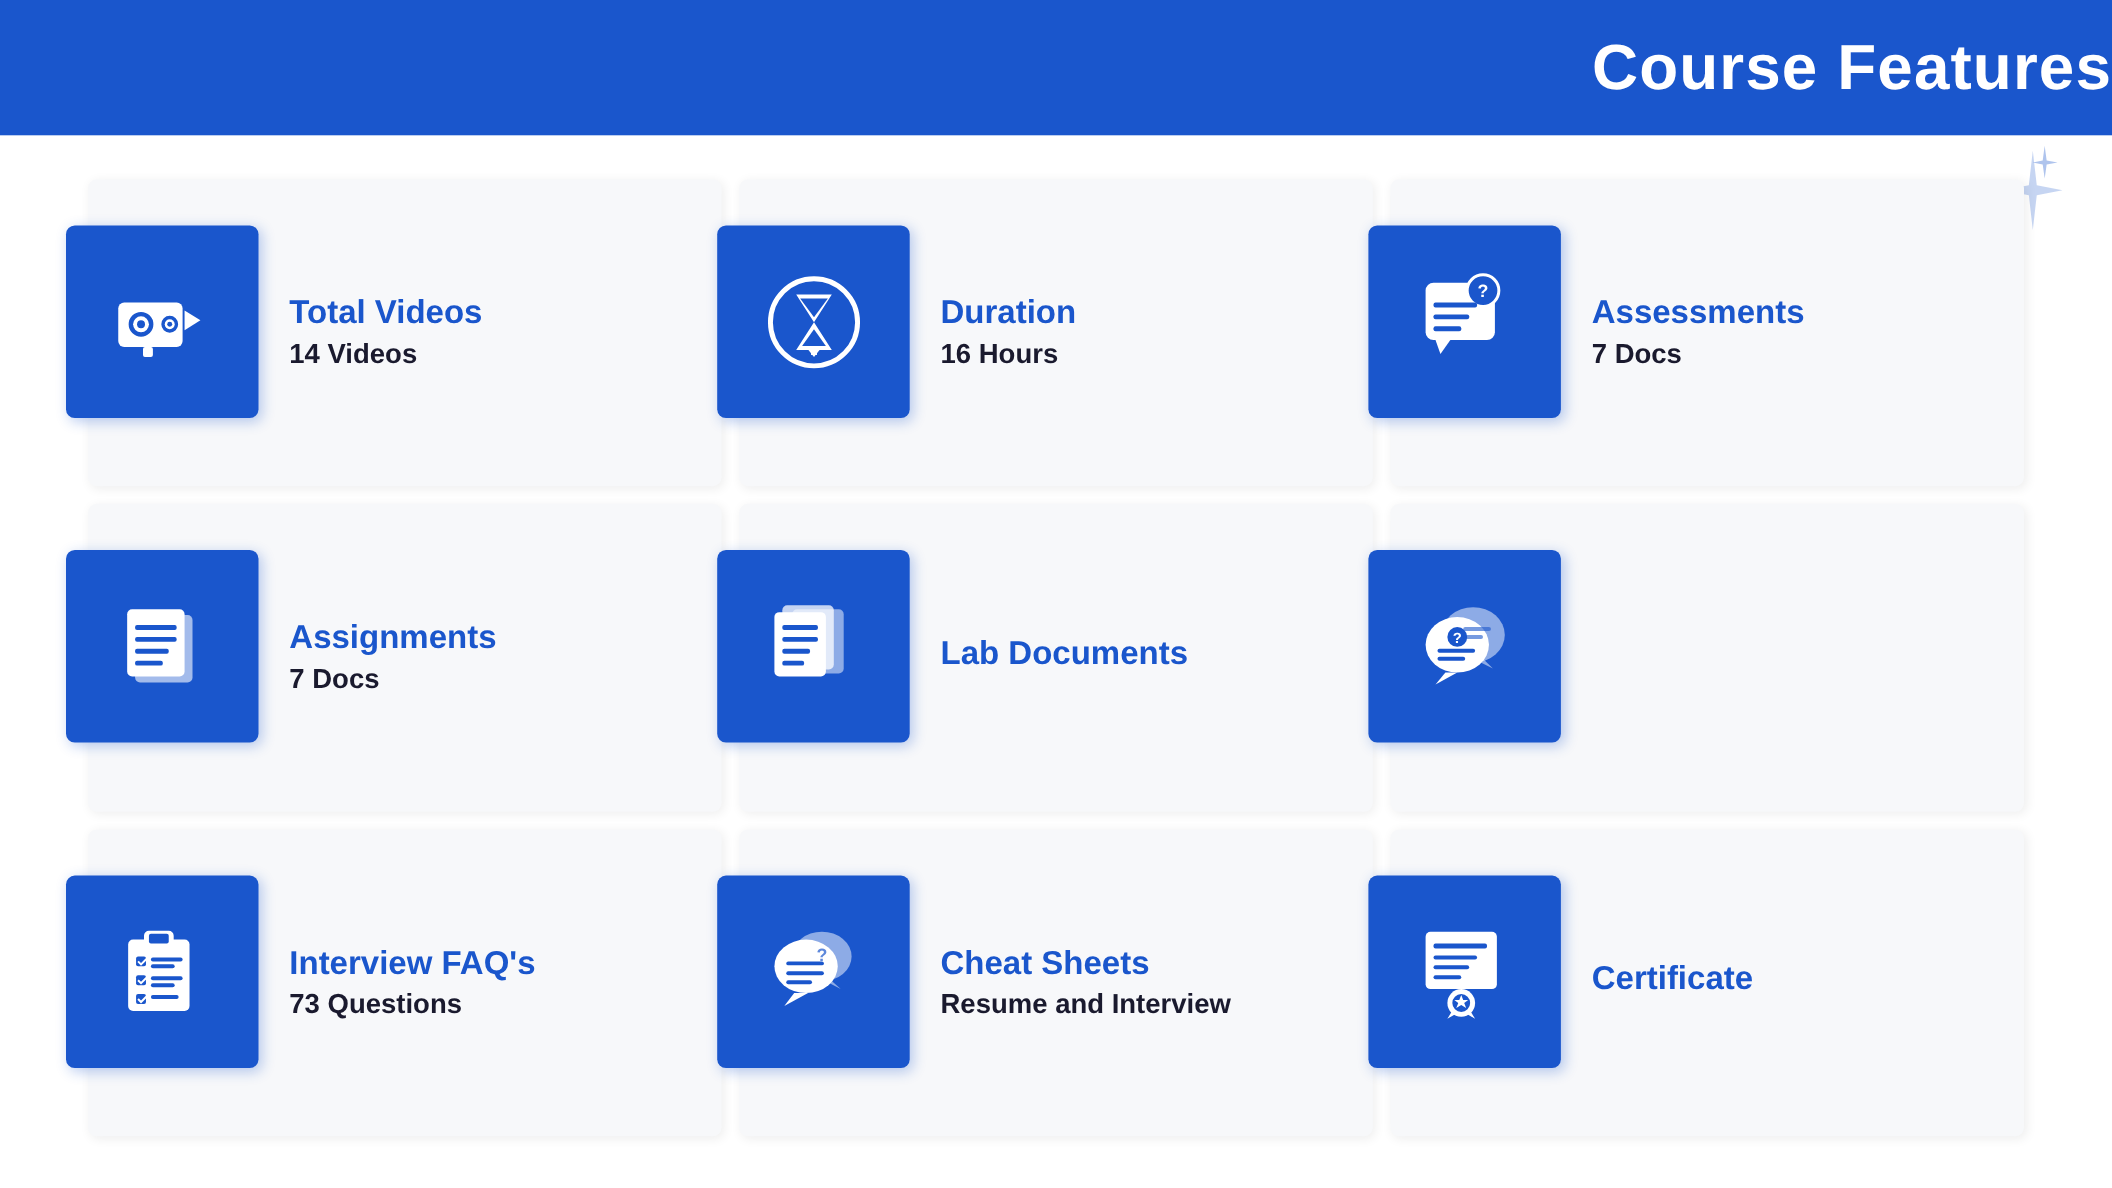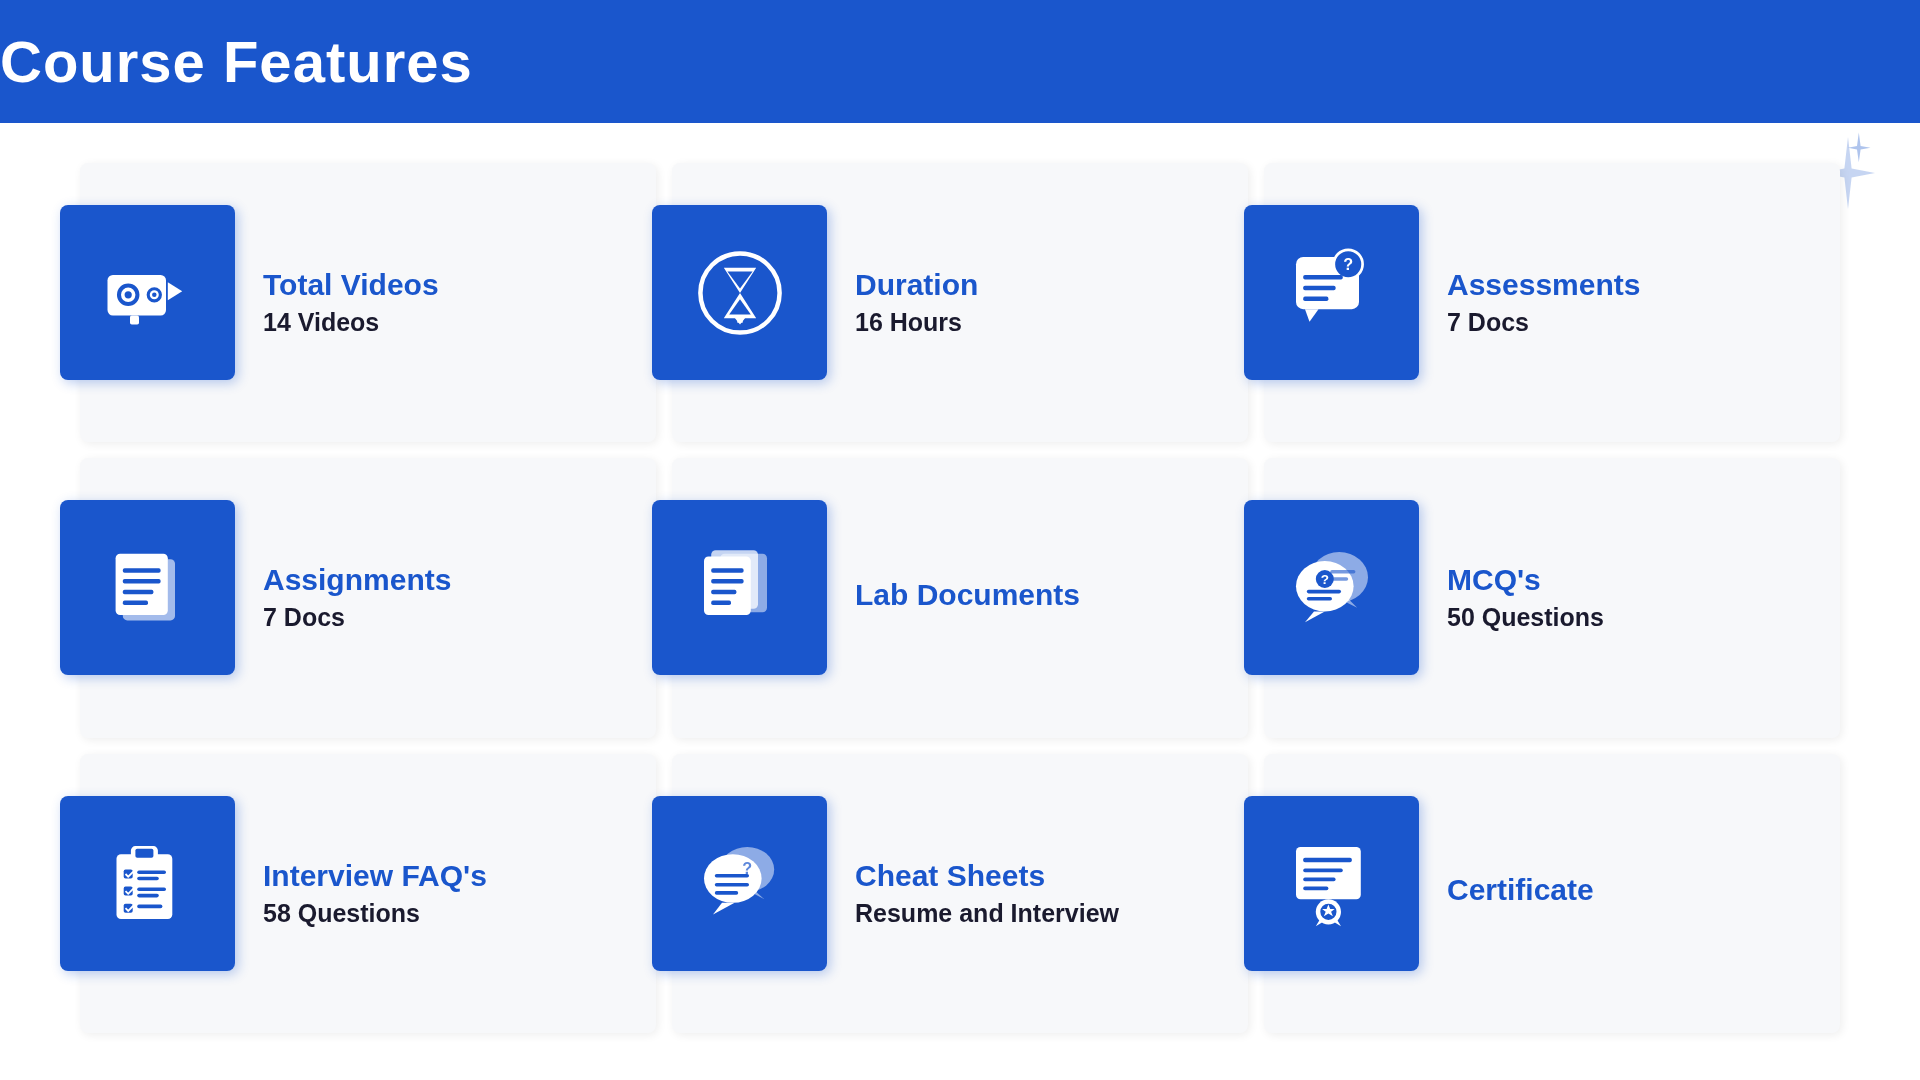--- a/index.html
+++ b/index.html
@@ -9,21 +9,21 @@
       height: 1080px;
       background: #ffffff;
       font-family: 'Arial Black', 'Arial', sans-serif;
       overflow: hidden;
     }
 
     .header {
       background: #1a56cc;
       width: 100%;
       padding: 28px 0;
-      text-align: left;
+      text-align: right;
     }
 
     .header-title {
       color: #ffffff;
       font-size: 58px;
       font-weight: 900;
       letter-spacing: 1px;
     }
 
     .main-content {
@@ -237,24 +237,20 @@
             <rect x="48" y="30" width="28" height="4" rx="2" fill="#1a56cc" opacity="0.6"></rect>
             <rect x="48" y="38" width="20" height="4" rx="2" fill="#1a56cc" opacity="0.6"></rect>
 
             <rect x="22" y="52" width="38" height="4" rx="2" fill="#1a56cc"></rect>
             <rect x="22" y="60" width="28" height="4" rx="2" fill="#1a56cc"></rect>
 
             <polygon points="30,76 20,88 42,76" fill="white"></polygon>
             <polygon points="68,62 78,72 58,62" fill="white" opacity="0.5"></polygon>
           </svg>
         </div>
-        <div class="card-text">
-          <div class="card-title">MCQ's</div>
-          <div class="card-subtitle">50 Questions</div>
-        </div>
       </div>
 
       <div class="card">
         <div class="icon-box">
           <svg viewBox="0 0 100 100" xmlns="http://www.w3.org/2000/svg">
 
             <rect x="15" y="18" width="62" height="72" rx="5" fill="white"></rect>
 
             <rect x="32" y="10" width="28" height="16" rx="4" fill="white" stroke="white" stroke-width="2"></rect>
             <rect x="36" y="12" width="20" height="10" rx="2" fill="#1a56cc"></rect>
@@ -269,21 +265,21 @@
             <rect x="38" y="55" width="32" height="4" rx="2" fill="#1a56cc"></rect>
             <rect x="38" y="62" width="24" height="4" rx="2" fill="#1a56cc"></rect>
 
             <rect x="23" y="73" width="10" height="10" rx="2" fill="#1a56cc"></rect>
             <polyline points="25,78 28,81 34,75" fill="none" stroke="white" stroke-width="2"></polyline>
             <rect x="38" y="74" width="28" height="4" rx="2" fill="#1a56cc"></rect>
           </svg>
         </div>
         <div class="card-text">
           <div class="card-title">Interview FAQ's</div>
-          <div class="card-subtitle">58 Questions</div>
+          <div class="card-subtitle">73 Questions</div>
         </div>
       </div>
 
       <div class="card">
         <div class="icon-box">
           <svg viewBox="0 0 100 100" xmlns="http://www.w3.org/2000/svg">
 
             <ellipse cx="58" cy="35" rx="30" ry="25" fill="white" opacity="0.5"></ellipse>
 
             <ellipse cx="42" cy="45" rx="32" ry="27" fill="white"></ellipse>

